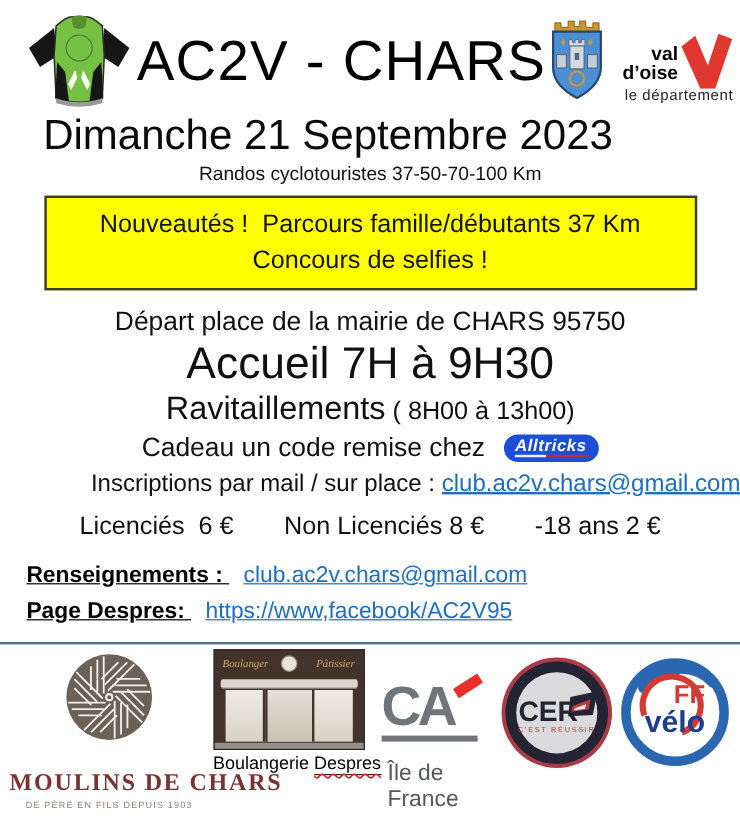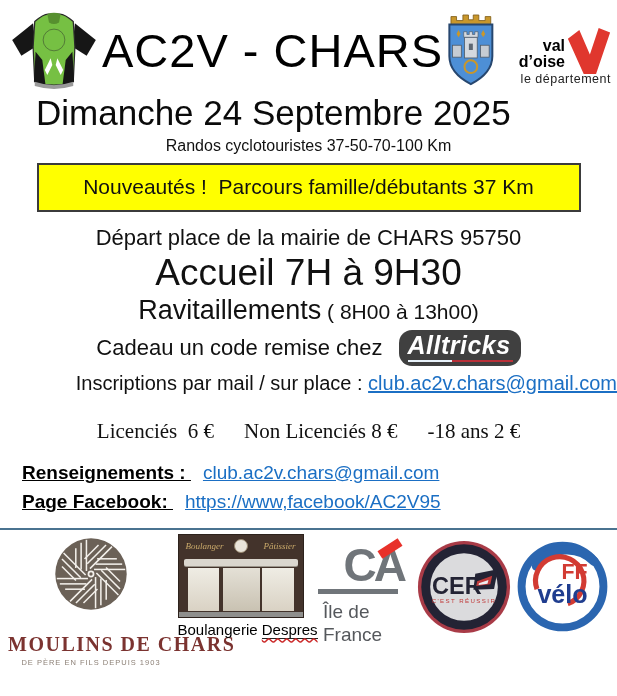--- a/index.html
+++ b/index.html
@@ -1,20 +1,20 @@
 <!DOCTYPE html>
 <html><head>
 <meta charset="utf-8">
 <style>
   * { margin:0; padding:0; box-sizing:border-box; }
   body { background:#fff; font-family:"Liberation Sans", sans-serif; color:#111; }
   .page { width:617px; height:696px; background:#fff; overflow:hidden; position:relative; }
 
   
-  .header { display:flex; align-items:center; padding:6px 6px 0 8px; height:94px; }
+  .header { display:flex; align-items:center; padding:6px 6px 0 20px; height:94px; }
   .jersey { width:92px; height:86px; flex:0 0 auto; }
   .club-title { font-size:47px; color:#000; white-space:nowrap; letter-spacing:1px; margin-left:2px; }
   .coat { width:64px; height:84px; margin-left:auto; }
   .valdoise { width:122px; margin-left:6px; padding-top:14px; }
   .vo-row { display:flex; justify-content:flex-end; align-items:flex-end; }
   .vo-words { text-align:right; font-weight:bold; font-size:16px; line-height:1.0; color:#000; padding-bottom:4px; }
   .vo-v { width:44px; height:46px; margin-left:2px; }
   .vo-dept { font-size:12.5px; color:#222; text-align:right; margin-top:-2px; letter-spacing:0.5px; }
 
   
@@ -27,32 +27,32 @@
   .highlight-box div { white-space:pre; line-height:1.45; }
 
   
   .depart { text-align:center; font-size:22px; margin-top:13px; }
   .accueil { text-align:center; font-size:37px; margin-top:2px; line-height:1.1; }
   .ravit { text-align:center; margin-top:1px; }
   .ravit .big { font-size:27px; }
   .ravit .small { font-size:21px; }
   .cadeau-line { display:flex; justify-content:center; align-items:center; margin-top:4px; gap:16px; }
   .cadeau-text { font-size:22px; }
-  .alltricks { position:relative; display:inline-block; background:#404040; color:#fff;
-               font-style:italic; font-weight:bold; font-size:25px; letter-spacing:0.5px;
+  .alltricks { position:relative; display:inline-block; background:#1d4ed8; color:#fff;
+               font-style:italic; font-weight:bold; font-size:14px; letter-spacing:0.5px;
                padding:1px 10px 6px 9px; border-radius:13px; }
   .alltricks .at-line { position:absolute; left:9px; right:8px; bottom:4px; height:2px;
                background:linear-gradient(to right, #e8f2fa 0 42%, #B93038 42% 100%); }
   .inscriptions { text-align:right; font-size:20px; margin-top:6px; white-space:nowrap; }
   a.link, .link { color:#1B6FC4; text-decoration:underline; cursor:pointer; }
 
   
   .tarifs-heading { text-align:center; font-weight:bold; font-size:20px; text-decoration:underline;
                     margin-top:14px; }
-  .tarifs-row { display:flex; justify-content:center; gap:30px; font-size:21px; margin-top:24px;font-family:Liberation Serif, serif; }
+  .tarifs-row { display:flex; justify-content:center; gap:42px; font-size:21px; margin-top:12px; }
   .tarifs-row span { white-space:pre; }
 
   
   .contact { margin:14px 0 0 22px; font-size:19px; line-height:1.55; }
   .contact .lbl { font-weight:bold; text-decoration:underline; color:#000; }
   .contact .gap { display:inline-block; width:12px; }
 
   
   .divider { border-top:2px solid #4A7390; margin-top:11px; }
 
@@ -78,21 +78,21 @@
   .sf-pane:last-child { border-right:none; }
   .sf-door { flex:1.2; background:linear-gradient(#e4e0d6, #c9c2b2); border-left:2px solid #43332B;
              border-right:2px solid #43332B; }
   .sf-walk { position:absolute; bottom:0; left:0; right:0; height:5px; background:#8f8f8d; }
   .bl-caption { font-size:15px; margin-top:3px; color:#000; white-space:nowrap; }
   .bl-caption .misspell { border-bottom:1.5px solid #222;
                           text-decoration:underline wavy #CC2A2A; text-decoration-skip-ink:none;
                           text-underline-offset:3px; }
 
   .ca-logo { width:104px; padding-top:10px; text-align:left; }
-  .ca-mark { position:relative; width:86px; margin:0 auto;text-align:right; }
+  .ca-mark { position:relative; width:86px; margin:16px auto; }
   .ca-letters { font-size:46px; font-weight:bold; color:#70757A; letter-spacing:-3px; line-height:0.95; }
   .ca-red { position:absolute; top:0; right:2px; width:24px; height:9px; background:#E8312A;
             transform:rotate(-33deg); }
   .ca-bar { width:80px; height:5px; background:#70757A; margin-top:2px; }
   .ca-region { font-size:19px; color:#55585C; line-height:1.2; margin:7px 0 0 14px; }
 
   .cer { width:96px; padding-top:6px; }
   .cer svg { width:94px; height:94px; }
   .ffvelo { width:95px; padding-top:6px; }
   .ffvelo svg { width:93px; height:93px; }
@@ -135,25 +135,26 @@
           <div>d’oise</div>
         </div>
         <svg class="vo-v" viewBox="0 0 50 52">
           <path d="M1 12 L14 2 L26 30 L36 0 L49 5 L33 52 L19 52 Z" fill="#E0372E"></path>
         </svg>
       </div>
       <div class="vo-dept">le département</div>
     </div>
   </div>
 
-  <div class="date-heading">Dimanche 24 Septembre 2025</div>
+  <div class="date-heading">Dimanche 21 Septembre 2023</div>
   <div class="subtitle">Randos cyclotouristes 37-50-70-100 Km</div>
 
   <div class="highlight-box">
     <div>Nouveautés !  Parcours famille/débutants 37 Km</div>
+    <div>Concours de selfies !</div>
   </div>
 
   <div class="depart">Départ place de la mairie de CHARS 95750</div>
   <div class="accueil">Accueil 7H à 9H30</div>
   <div class="ravit">
     <span class="big">Ravitaillements</span><span class="small"> ( 8H00 à 13h00)</span>
   </div>
   <div class="cadeau-line">
     <span class="cadeau-text">Cadeau un code remise chez</span>
     <span class="alltricks">
@@ -169,21 +170,21 @@
     <span>Licenciés  6 €</span>
     <span>Non Licenciés 8 €</span>
     <span>-18 ans 2 €</span>
   </div>
 
   <div class="contact">
     <div>
       <span class="lbl">Renseignements : </span><span class="gap"></span><a class="link">club.ac2v.chars@gmail.com</a>
     </div>
     <div>
-      <span class="lbl">Page Facebook: </span><span class="gap"></span><a class="link">https://www,facebook/AC2V95</a>
+      <span class="lbl">Page Despres: </span><span class="gap"></span><a class="link">https://www,facebook/AC2V95</a>
     </div>
   </div>
 
   <div class="divider"></div>
 
   <div class="sponsors">
 
     <div class="moulins">
       <svg viewBox="0 0 100 100">
         <circle cx="50" cy="50" r="47" fill="#6B6157"></circle>

